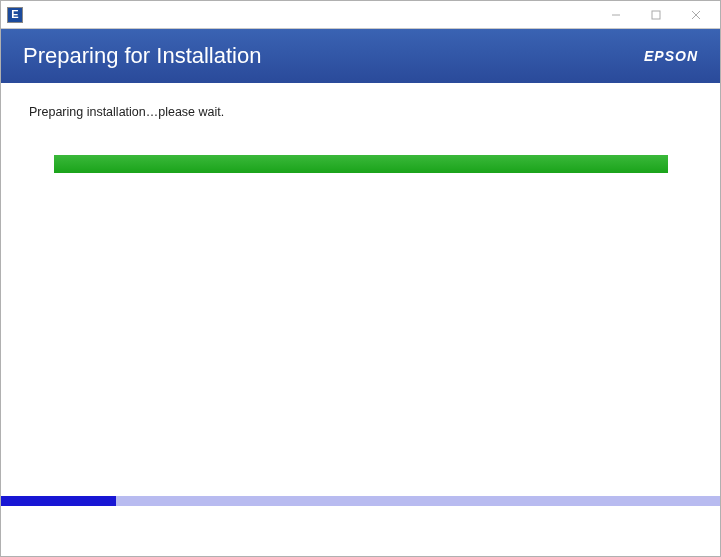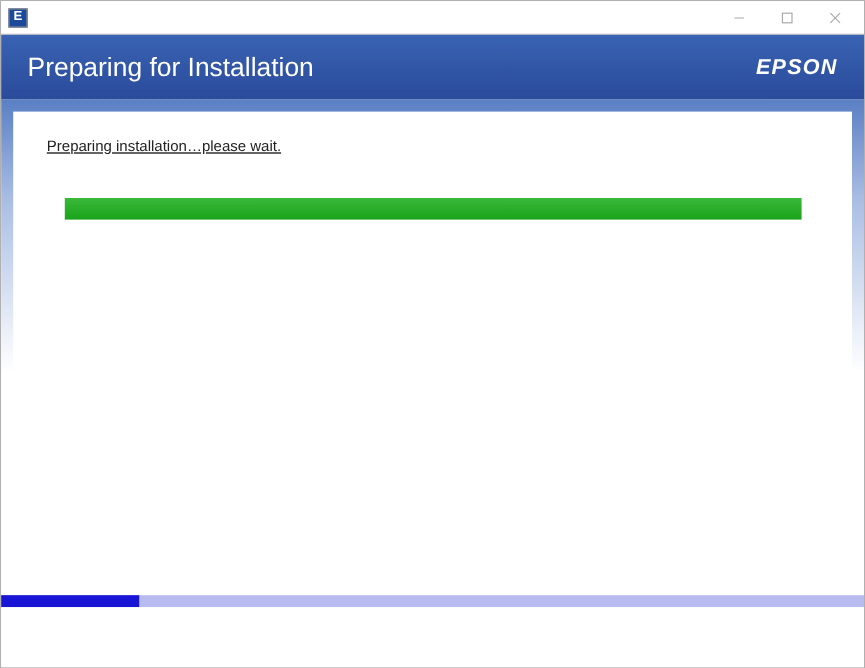--- a/index.html
+++ b/index.html
@@ -64,33 +64,31 @@
     align-items: center;
     padding: 0 22px;
     justify-content: space-between;
   }
   .banner-title {
     font-size: 22px;
     font-weight: 400;
     flex: 1;
   }
   .brand {
-    font-size: 18px;
+    font-size: 14px;
     font-weight: 600;
     letter-spacing: 1px;
     font-style: italic;
     font-family: Arial, sans-serif;
     margin-left: 16px;
   }
   .body-area {
     flex: 1;
     background: linear-gradient(to bottom, #5a7fc4 0%, #a9bde4 20%, #fff 55%, #fff 100%);
-    padding: 10px;
     display: flex;
-    text-decoration: underline;
   }
   .content-card {
     background: #fff;
     flex: 1;
     padding: 22px 28px;
   }
   .status-text {
     font-size: 12.5px;
     color: #222;
     margin-bottom: 36px;

